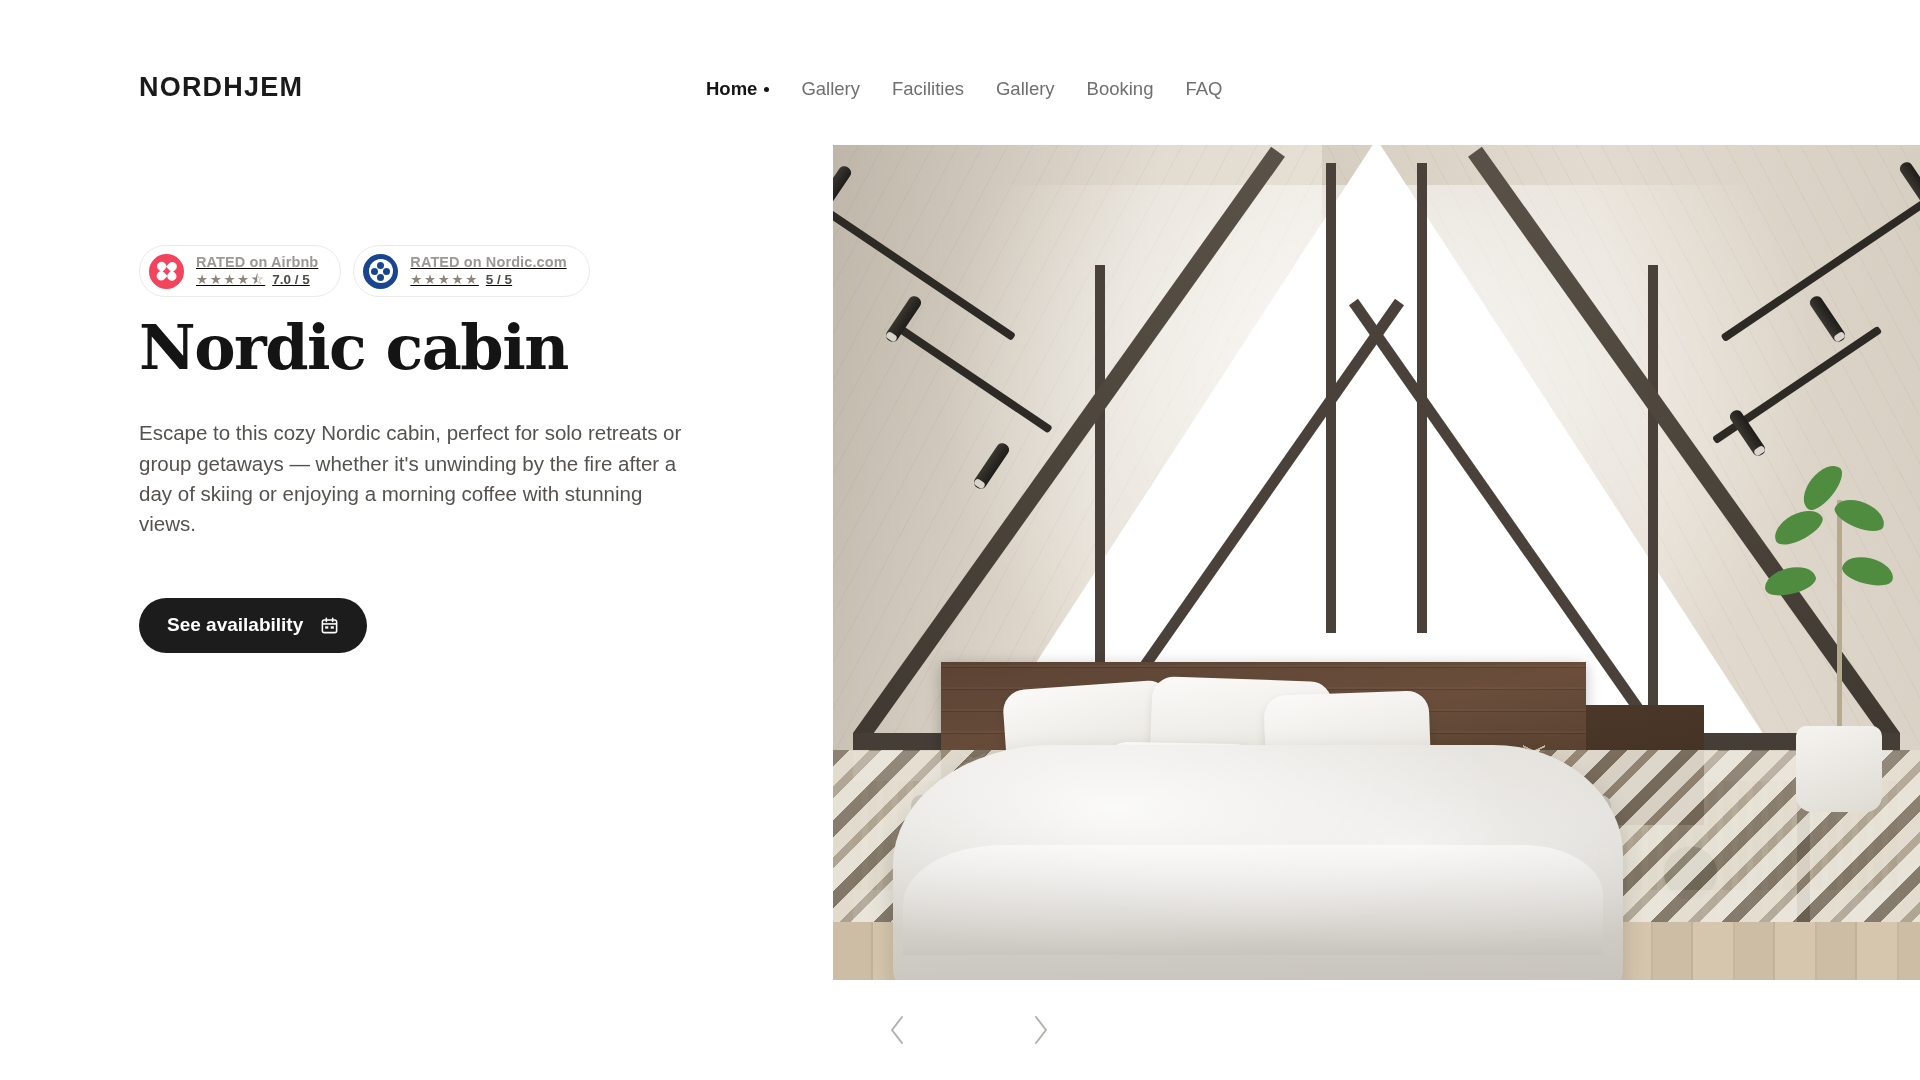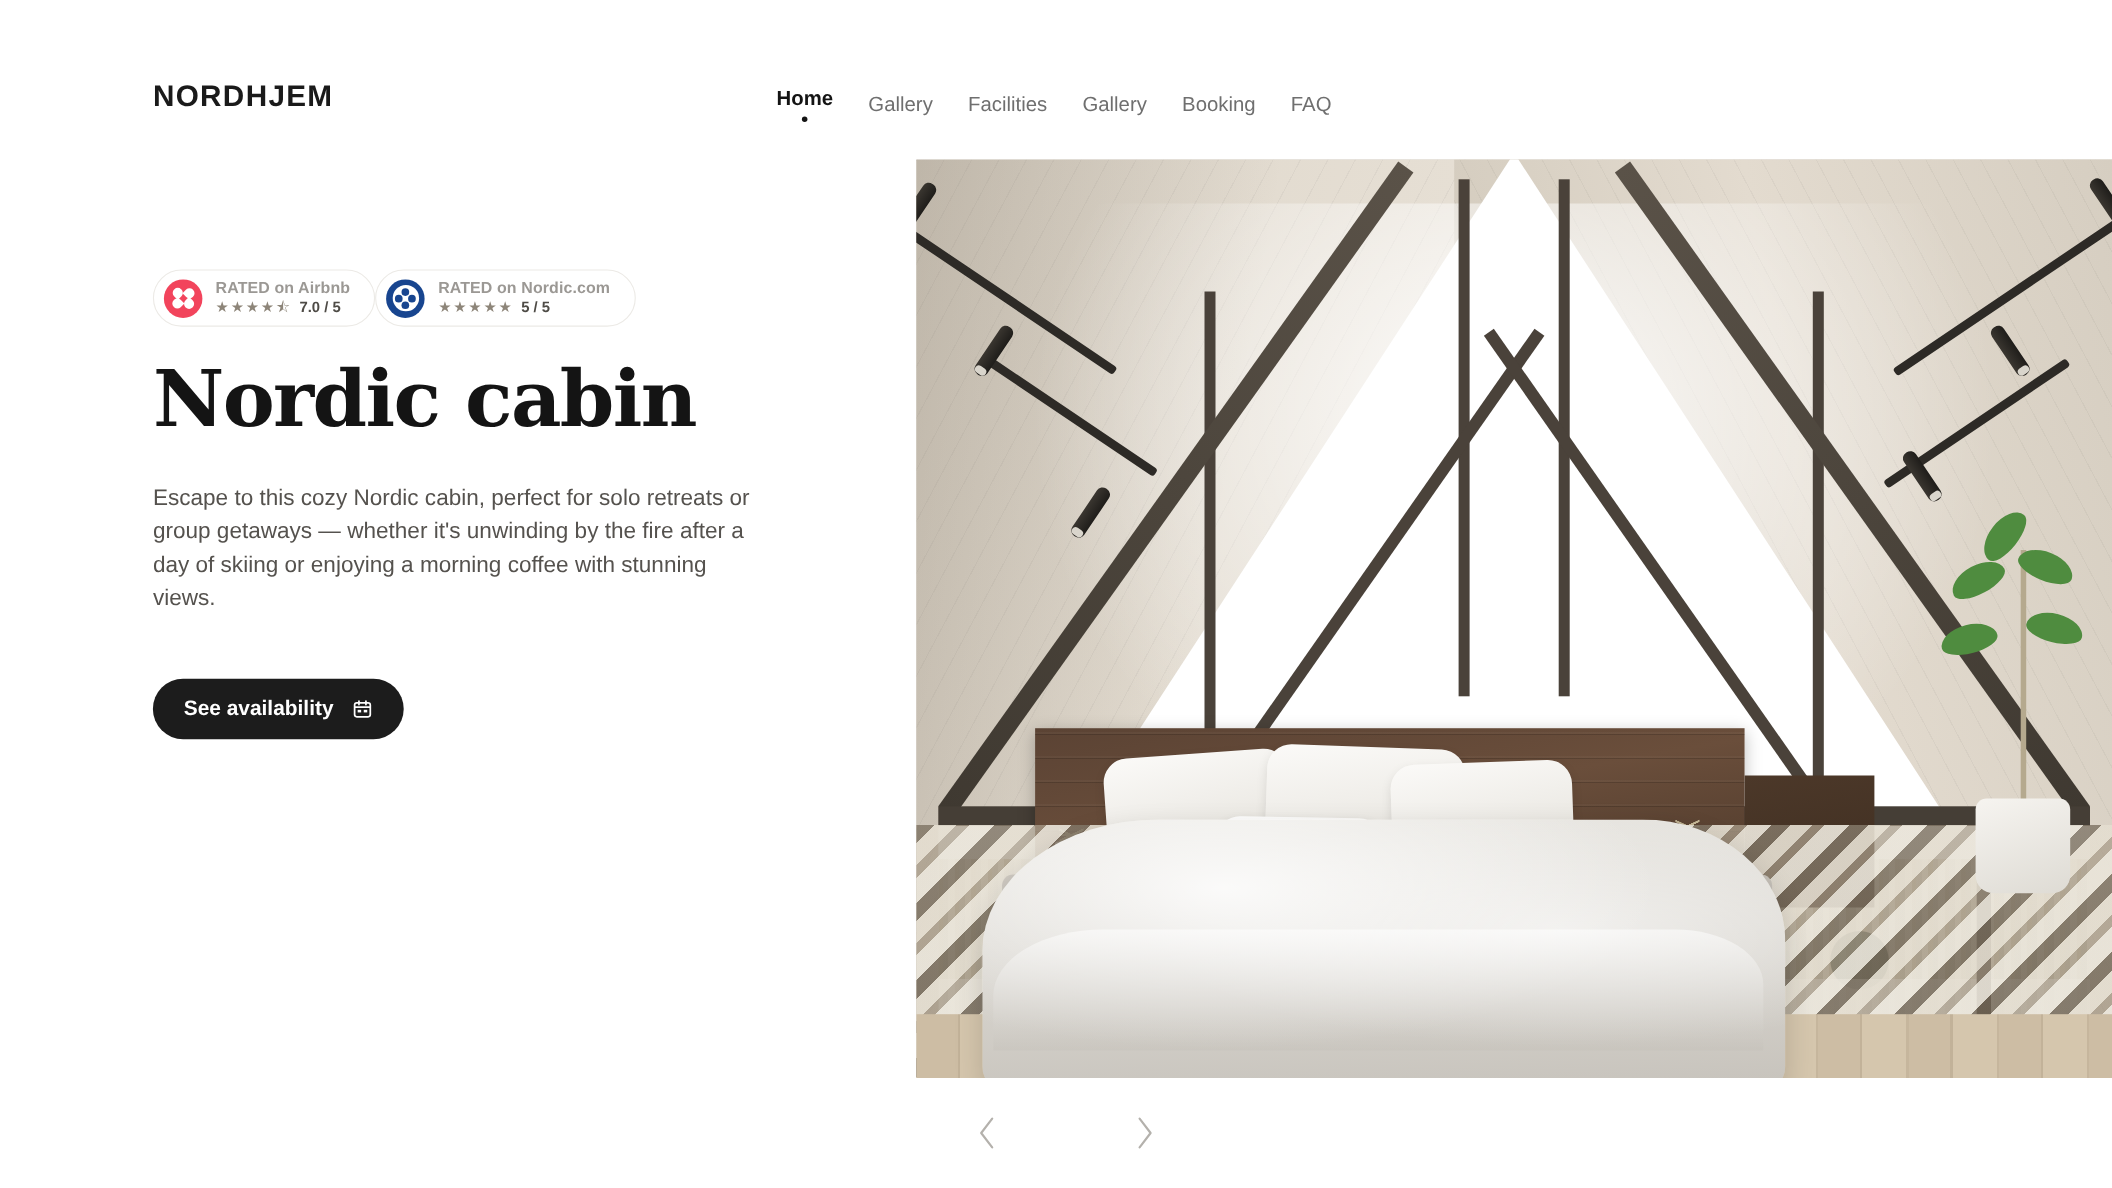--- a/index.html
+++ b/index.html
@@ -60,21 +60,20 @@
     padding: 0 16px;
     cursor: pointer;
     white-space: nowrap;
   }
   .nav-item.active {
     color: #141414;
     font-weight: bold;
     display: flex;
     align-items: center;
     gap: 7px;
-    flex-direction: column;
   }
   .nav-dot {
     display: inline-block;
     width: 5px; height: 5px;
     border-radius: 50%;
     background: #141414;
   }
 
   .buy-btn {
     position: absolute;
@@ -94,21 +93,21 @@
   }
 
   
   .left-col {
     position: absolute;
     left: 139px;
     top: 245px;
     width: 620px;
   }
 
-  .badges { display: flex; align-items: center; }
+  .badges { display: flex; gap: 12px; align-items: center; text-decoration: underline; }
 
   .badge {
     display: flex;
     align-items: center;
     gap: 12px;
     height: 52px;
     padding: 0 22px 0 9px;
     border: 1px solid #eceae6;
     border-radius: 26px;
     background: #ffffff;
@@ -180,23 +179,23 @@
     line-height: 1;
   }
   .badge-score {
     font-size: 13.5px;
     font-weight: bold;
     color: #4e4b46;
     white-space: nowrap;
   }
 
   .headline {
-    margin-top: 28px;
+    margin-top: 18px;
     font-family: "DejaVu Serif", "Liberation Serif", serif;
-    font-size: 71px;
+    font-size: 62px;
     font-weight: bold;
     line-height: 1.07;
     color: #141414;
     letter-spacing: -1.5px;
   }
   .headline span { display: block; }
 
   .subtext {
     margin-top: 37px;
     width: 560px;

